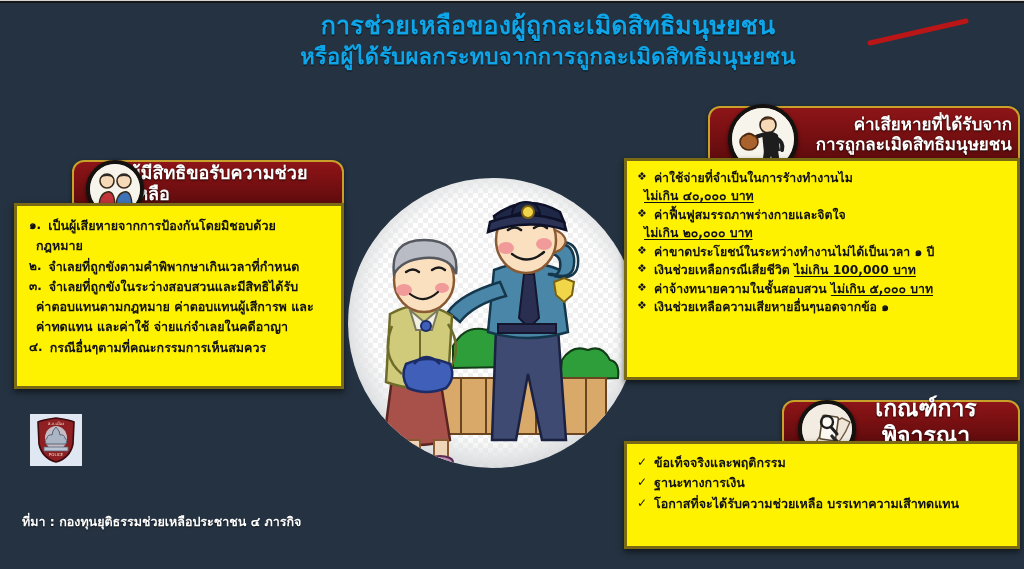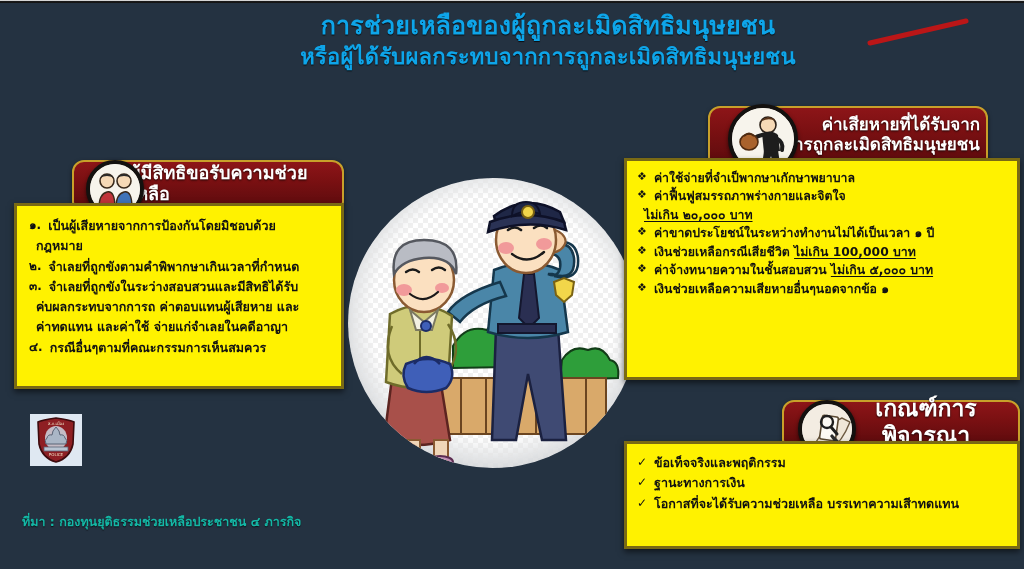--- a/index.html
+++ b/index.html
@@ -105,21 +105,21 @@
   
   #card-eligible{left:14px;top:160px;width:330px;}
   #card-eligible .card-head{margin-left:58px;width:272px;height:46px;padding-left:56px;}
   #card-eligible .head-title{font-size:18px;}
   #card-eligible .head-icon{left:12px;top:-2px;width:50px;height:50px;}
   #card-eligible .card-body{margin-top:-3px;width:330px;min-height:186px;}
   #card-eligible .lines{font-size:12.5px;line-height:1.62;}
 
   
   #card-damages{left:624px;top:106px;width:396px;}
-  #card-damages .card-head{margin-left:84px;width:280px;height:56px;padding-left:66px;}
+  #card-damages .card-head{margin-left:84px;width:312px;height:56px;padding-left:66px;}
   #card-damages .head-title{font-size:17px;text-align:right;width:100%;padding-right:6px;box-sizing:border-box;}
   #card-damages .head-icon{left:18px;top:-4px;width:62px;height:62px;}
   #card-damages .card-body{margin-top:-4px;width:396px;min-height:222px;}
   #card-damages .lines{font-size:12.3px;line-height:1.50;padding:8px 8px 8px 10px;}
   #card-damages .li .mk{font-size:11px;}
 
   
   #card-criteria{left:624px;top:400px;width:396px;}
   #card-criteria .card-head{margin-left:158px;width:238px;height:44px;padding-left:58px;}
   #card-criteria .head-title{font-size:23px;text-align:center;width:100%;padding-right:8px;box-sizing:border-box;}
@@ -128,21 +128,21 @@
   #card-criteria .lines{font-size:12.5px;line-height:1.62;padding:9px 10px;}
 
   
   .badge{
     position:absolute;left:30px;top:414px;width:52px;height:52px;
     background:#e9eef5;
     display:block;
   }
   .source{
     position:absolute;left:22px;top:512px;
-    color:#14b8a6;font-size:12.5px;font-weight:bold;
+    color:#ffffff;font-size:12.5px;font-weight:bold;
     text-shadow:0 1px 1px rgba(0,0,0,.7);
     white-space:nowrap;
   }
 </style>
 </head>
 <body>
 
 <div id="canvas">
 
   <div class="top-strip"></div>
@@ -260,21 +260,21 @@
         <div class="li">
             <span class="mk">๒.</span>
             <span class="tx">จำเลยที่ถูกขังตามคำพิพากษาเกินเวลาที่กำหนด</span>
           </div>
         <div class="li">
             <span class="mk">๓.</span>
             <span class="tx">จำเลยที่ถูกขังในระว่างสอบสวนและมีสิทธิได้รับ</span>
           </div>
         <div class="li">
             <span class="mk"></span>
-            <span class="tx">ค่บผลกระทบจากการถ ค่าตอบแทนผู้เสียหาย และ</span>
+            <span class="tx">ค่าตอบแทนตามกฎหมาย ค่าตอบแทนผู้เสีการพ และ</span>
           </div>
         <div class="li">
             <span class="mk"></span>
             <span class="tx">ค่าทดแทน และค่าใช้ จ่ายแก่จำเลยในคดีอาญา</span>
           </div>
         <div class="li">
             <span class="mk">๔.</span>
             <span class="tx">กรณีอื่นๆตามที่คณะกรรมการเห็นสมควร</span>
           </div>
       </div>
@@ -298,21 +298,25 @@
       </div>
       <div class="head-title">
         <span>ค่าเสียหายที่ได้รับจาก</span><br>
         <span>การถูกละเมิดสิทธิมนุษยชน</span>
       </div>
     </div>
     <div class="card-body">
       <div class="lines">
         <div class="li">
             <span class="mk">❖</span>
-            <span class="tx"><span>ค่าใช้จ่ายที่จำเป็พากษาเกักษาพยาบาล</span><span class="u"></span></span>
+            <span class="tx"><span>ค่าใช้จ่ายที่จำเป็นในการรัางทำงานไม</span><span class="u"></span></span>
+          </div>
+        <div class="li">
+            <span class="mk"></span>
+            <span class="tx"><span></span><span class="u">ไม่เกิน ๔๐,๐๐๐  บาท</span></span>
           </div>
         <div class="li">
             <span class="mk">❖</span>
             <span class="tx"><span>ค่าฟื้นฟูสมรรถภาพร่างกายและจิตใจ</span><span class="u"></span></span>
           </div>
         <div class="li">
             <span class="mk"></span>
             <span class="tx"><span></span><span class="u">ไม่เกิน ๒๐,๐๐๐  บาท</span></span>
           </div>
         <div class="li">

